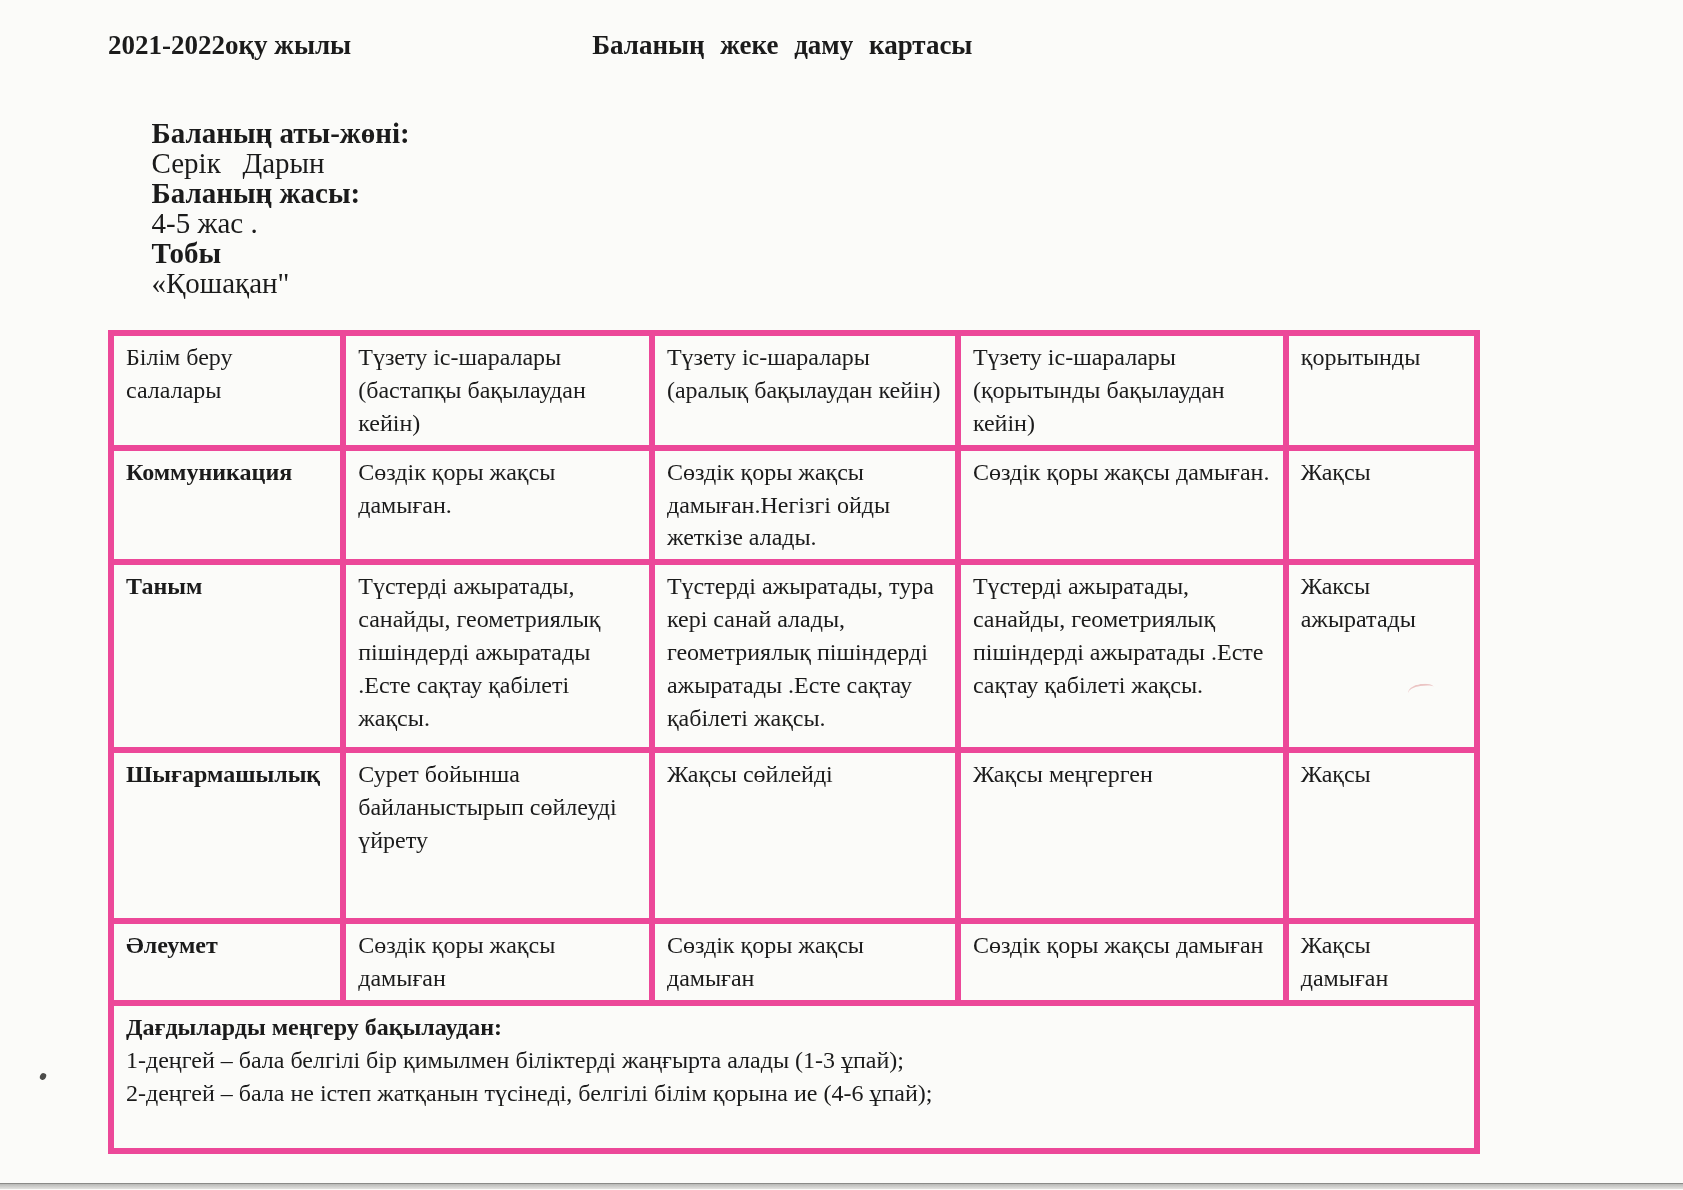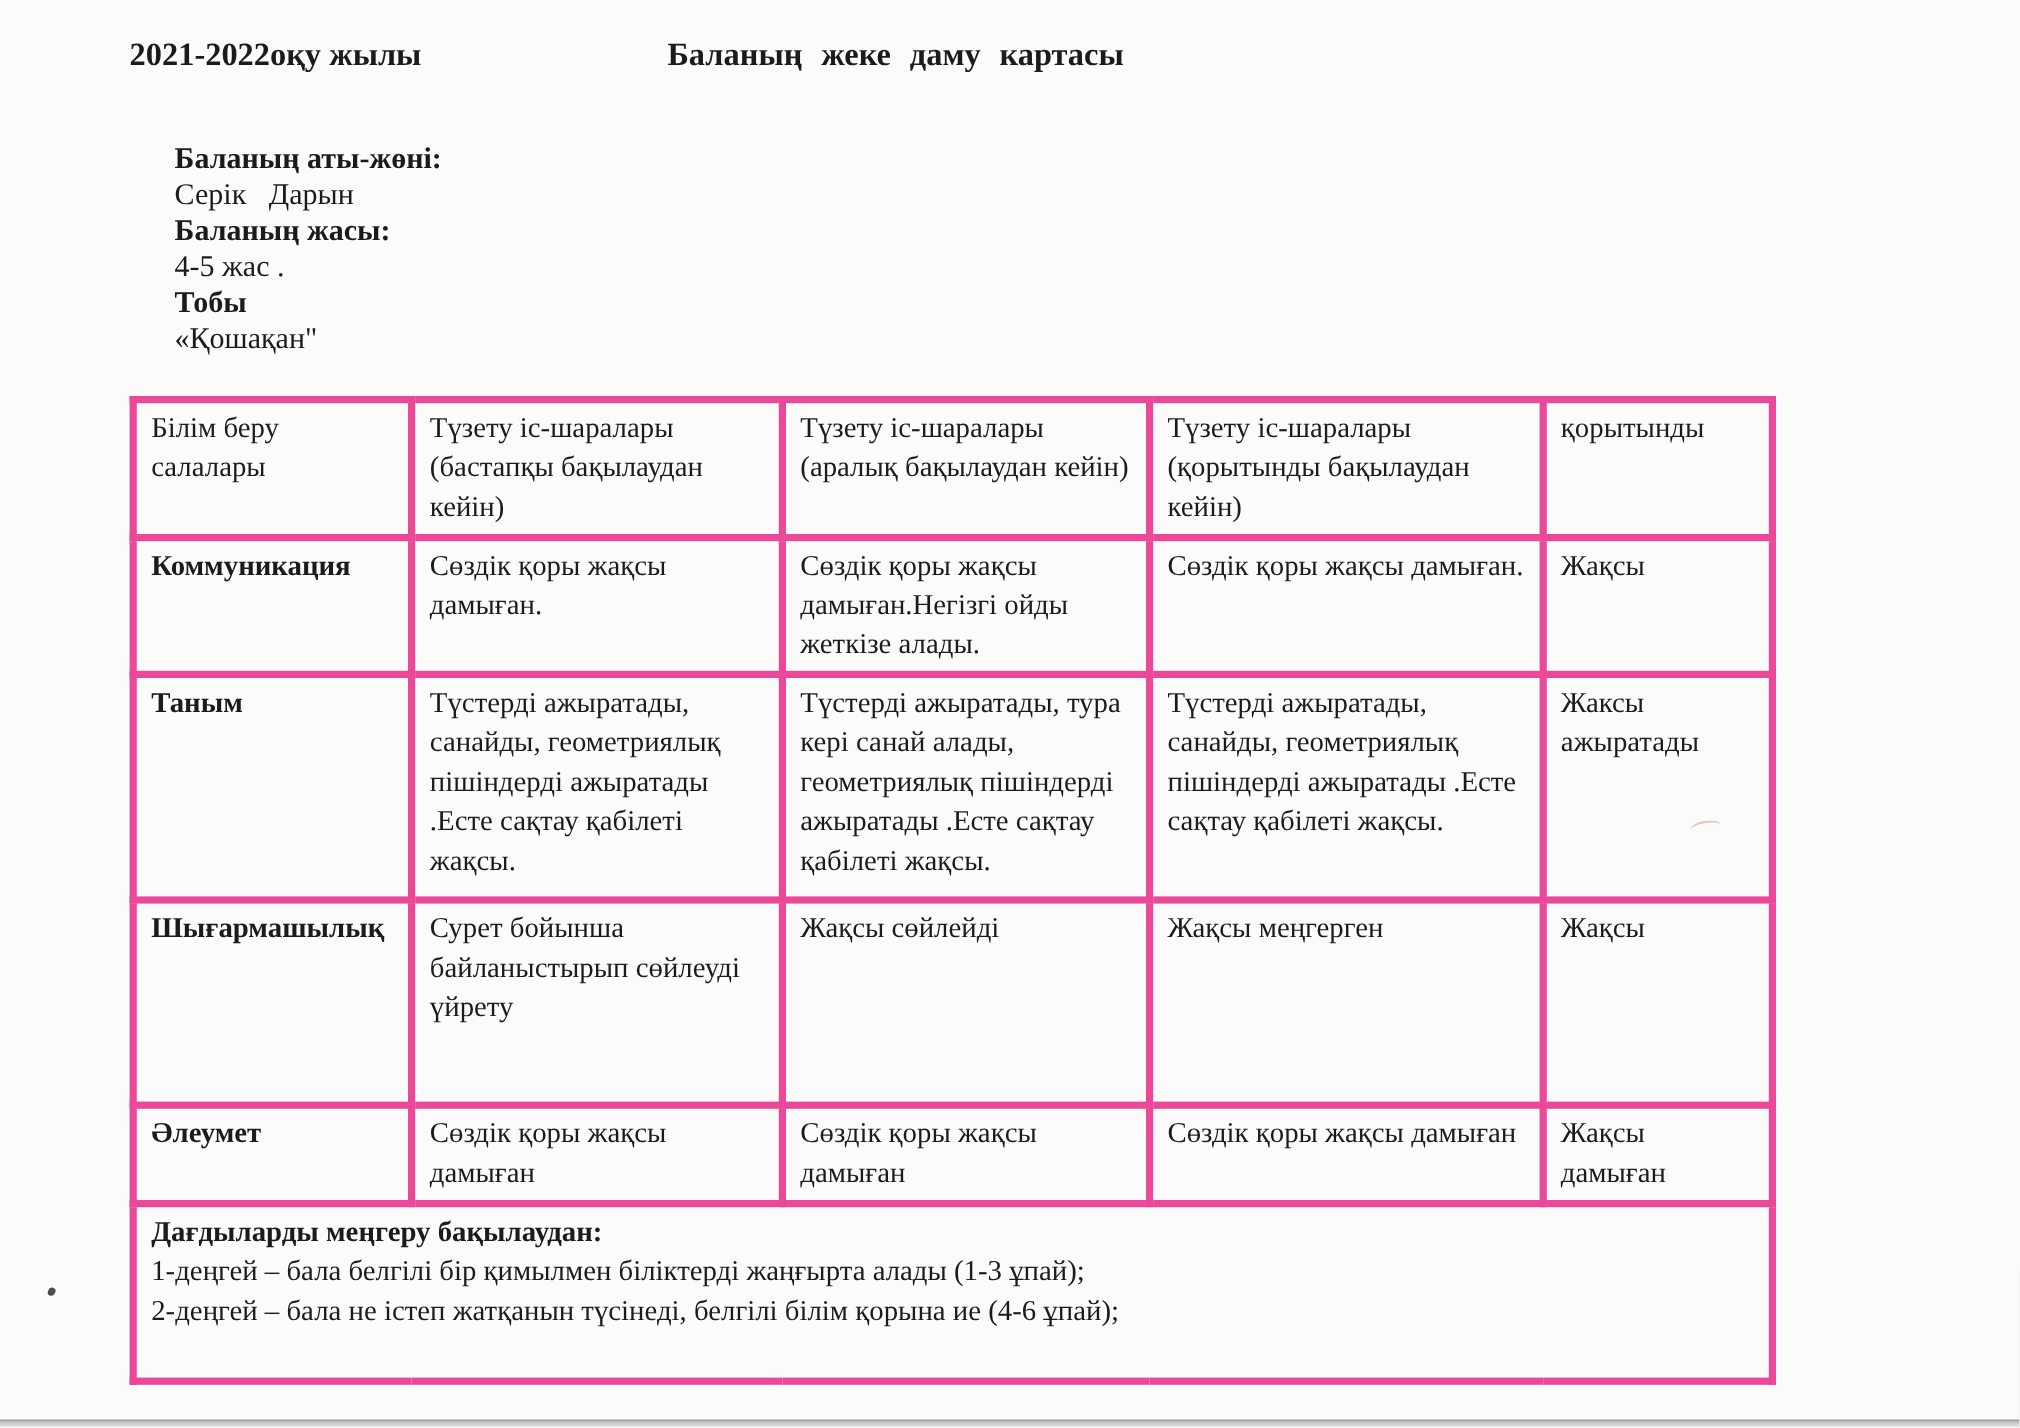--- a/index.html
+++ b/index.html
@@ -21,28 +21,29 @@
     left: 108px;
     top: 28px;
     width: 1372px;
   }
   .header-line {
     display: flex;
     align-items: baseline;
     font-weight: bold;
     font-size: 27px;
     line-height: 34px;
+    gap: 36px;
   }
   .doc-title {
     margin-left: 205px;
     word-spacing: 9px;
   }
   .info-line {
     margin-top: 26px;
-    font-size: 25px;
+    font-size: 29px;
     line-height: 30px;
     white-space: pre-wrap;
   }
   .info-line .lbl { font-weight: bold; }
   .info-line span { margin-right: 6px; }
   table.dev {
     border-collapse: collapse;
     table-layout: fixed;
     width: 100%;
     margin-top: 2px;

